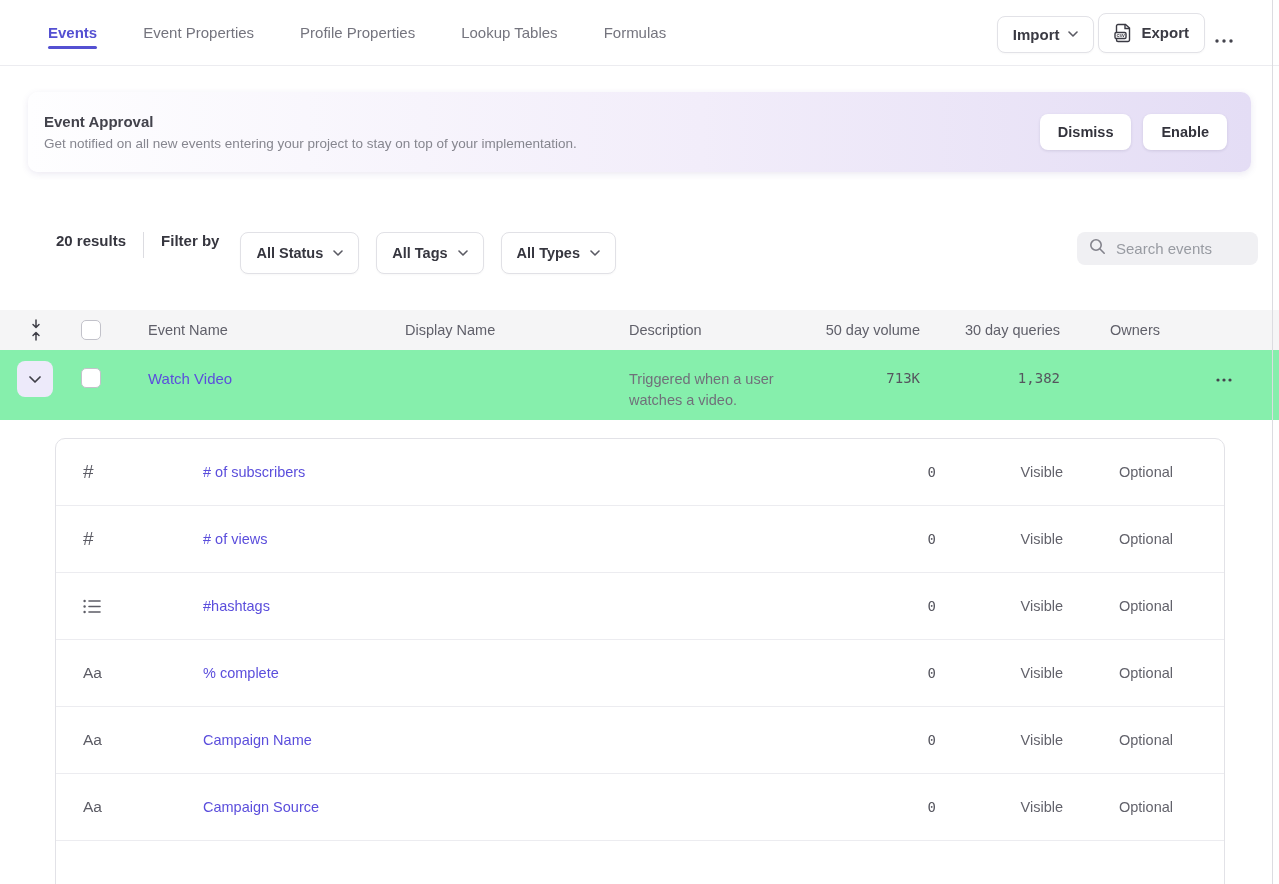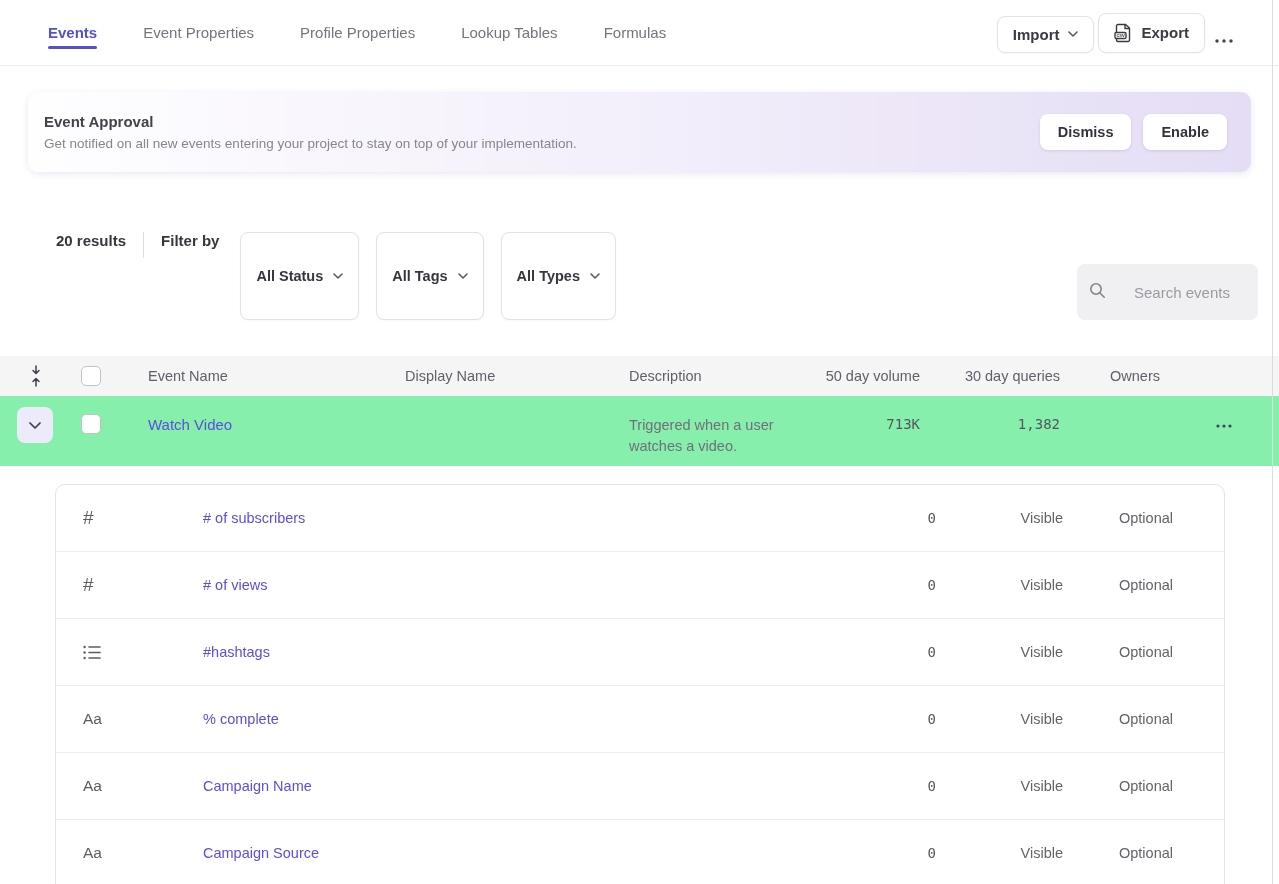--- a/index.html
+++ b/index.html
@@ -40,22 +40,22 @@
     box-shadow:0 1px 3px rgba(40,30,80,0.12); font-family:inherit; }
 
   
   .filter-row { margin:60px 21px 0 56px; display:flex; gap:17px; }
   .results-count { font-size:15px; font-weight:700; color:#36363f; }
   .v-divider { width:1px; height:26px; background:#dcdce1; }
   .filter-by { font-size:15px; font-weight:700; color:#36363f; margin-right:4px; }
   .dropdown { display:flex; align-items:center; gap:10px; padding:12px 15px;
     border:1px solid #e1e1e6; border-radius:8px; background:#fff; font-size:14.5px;
     font-weight:700; color:#36363f; cursor:pointer; box-shadow:0 1px 2px rgba(20,20,40,0.03); }
-  .search-box { margin-left:auto; display:flex; align-items:center; gap:28px;
-    width:181px; height:56px; background:#f0f0f3; border-radius:8px; padding:0 12px;margin-top:32px; }
+  .search-box { margin-left:auto; display:flex; align-items:center; gap:10px;
+    width:181px; height:33px; background:#f0f0f3; border-radius:8px; padding:0 12px; }
   .search-box svg { flex:none; color:#83838c; }
   .search-box input { border:none; outline:none; background:transparent; width:100%;
     font-size:15px; color:#3c3c45; font-family:inherit; }
   .search-box input::placeholder { color:#989ba2; }
 
   
   .table { margin-top:36px; }
   .tgrid { display:grid;
     grid-template-columns:72px 58px 257px 224px 192px 117px 140px 129px 90px; }
   .thead { background:#f5f5f6; height:40px; align-items:center; }

